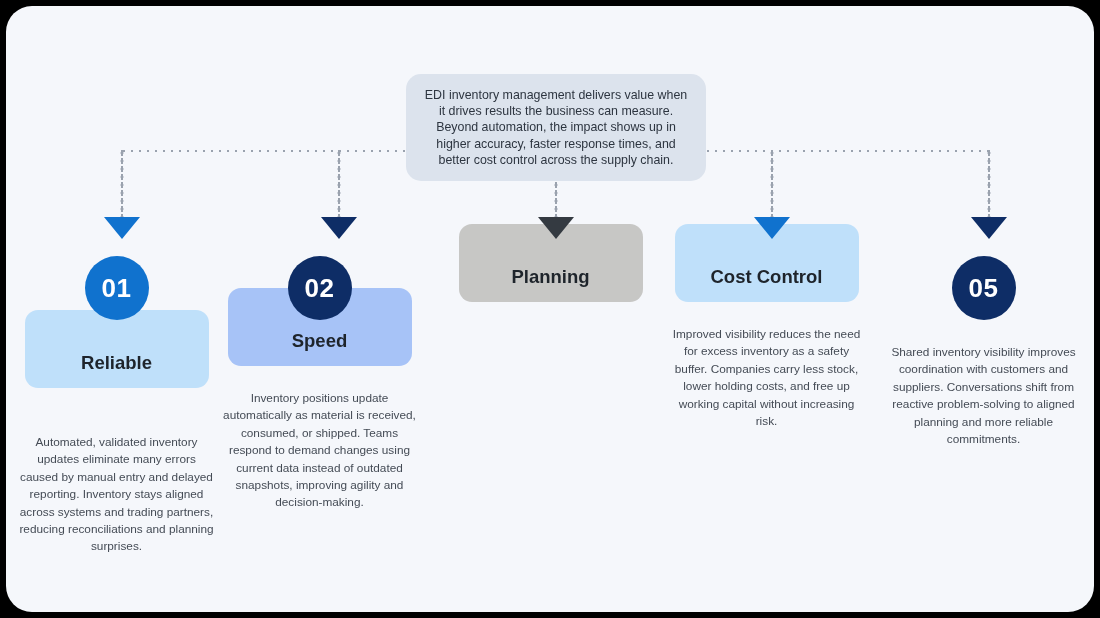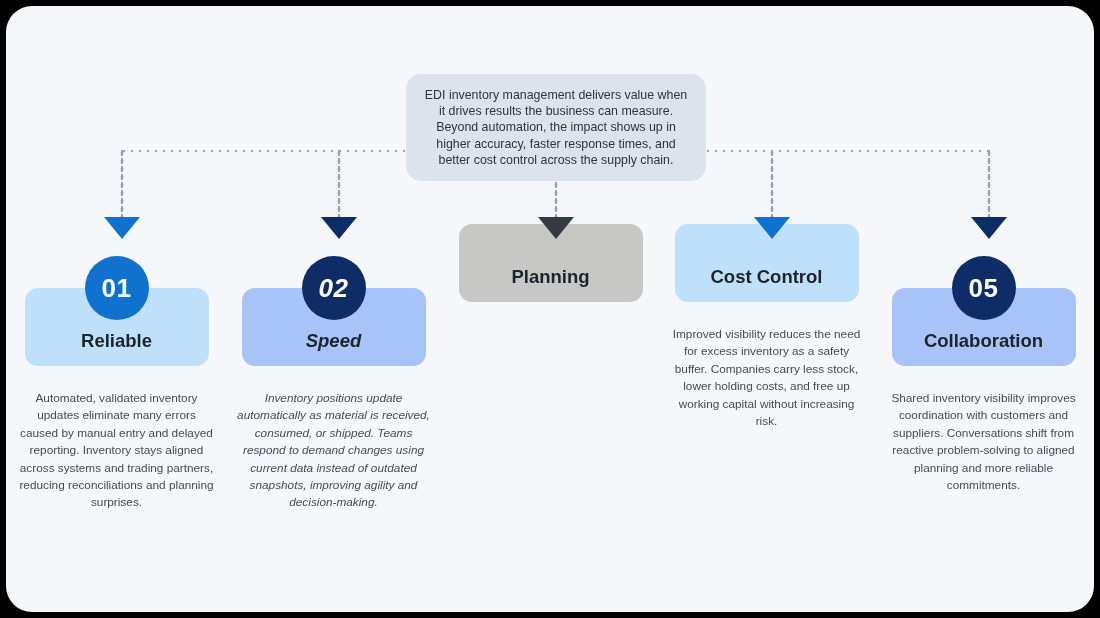--- a/index.html
+++ b/index.html
@@ -163,29 +163,29 @@
       <div class="arrow" style="left: 315px; top: 211px; border-top-color: rgb(14, 45, 102);"></div>
       <div class="arrow" style="left: 532px; top: 211px; border-top-color: rgb(52, 58, 65);"></div>
       <div class="arrow" style="left: 748px; top: 211px; border-top-color: rgb(16, 114, 206);"></div>
       <div class="arrow" style="left: 965px; top: 211px; border-top-color: rgb(14, 45, 102);"></div>
     </div>
 
     <div id="summary-box" style="background: rgb(220, 227, 237);">
       <div id="summary-text">EDI inventory management delivers value when it drives results the business can measure. Beyond automation, the impact shows up in higher accuracy, faster response times, and better cost control across the supply chain.</div>
     </div>
 
-    <div class="column" style="left:2px;">
+    <div class="column" style="left:2px;gap:22px;">
       <div class="badge" style="background: rgb(16, 114, 206);">01</div>
       <div class="card" style="background: rgb(191, 224, 250);">
         <div class="card-title">Reliable</div>
       </div>
       <div class="desc">Automated, validated inventory updates eliminate many errors caused by manual entry and delayed reporting. Inventory stays aligned across systems and trading partners, reducing reconciliations and planning surprises.</div>
     </div>
 
-    <div class="column" style="left:219px;font-style:italic;">
+    <div class="column" style="left:205px;">
       <div class="badge" style="background: rgb(14, 45, 102);">02</div>
       <div class="card" style="background: rgb(167, 195, 247);">
         <div class="card-title">Speed</div>
       </div>
       <div class="desc">Inventory positions update automatically as material is received, consumed, or shipped. Teams respond to demand changes using current data instead of outdated snapshots, improving agility and decision-making.</div>
     </div>
 
     <div class="column" style="left:436px;">
       <div class="card" style="background: rgb(199, 199, 197);">
         <div class="card-title">Planning</div>
@@ -194,20 +194,17 @@
 
     <div class="column" style="left:652px;">
       <div class="card" style="background: rgb(191, 224, 250);">
         <div class="card-title">Cost Control</div>
       </div>
       <div class="desc">Improved visibility reduces the need for excess inventory as a safety buffer. Companies carry less stock, lower holding costs, and free up working capital without increasing risk.</div>
     </div>
 
     <div class="column" style="left:869px;">
       <div class="badge" style="background: rgb(14, 45, 102);">05</div>
-      <div class="card" style="background: rgb(167, 195, 247);">
-        <div class="card-title">Collaboration</div>
-      </div>
       <div class="desc">Shared inventory visibility improves coordination with customers and suppliers. Conversations shift from reactive problem-solving to aligned planning and more reliable commitments.</div>
     </div>
 
   </div>
 </div>
 
 </body></html>

